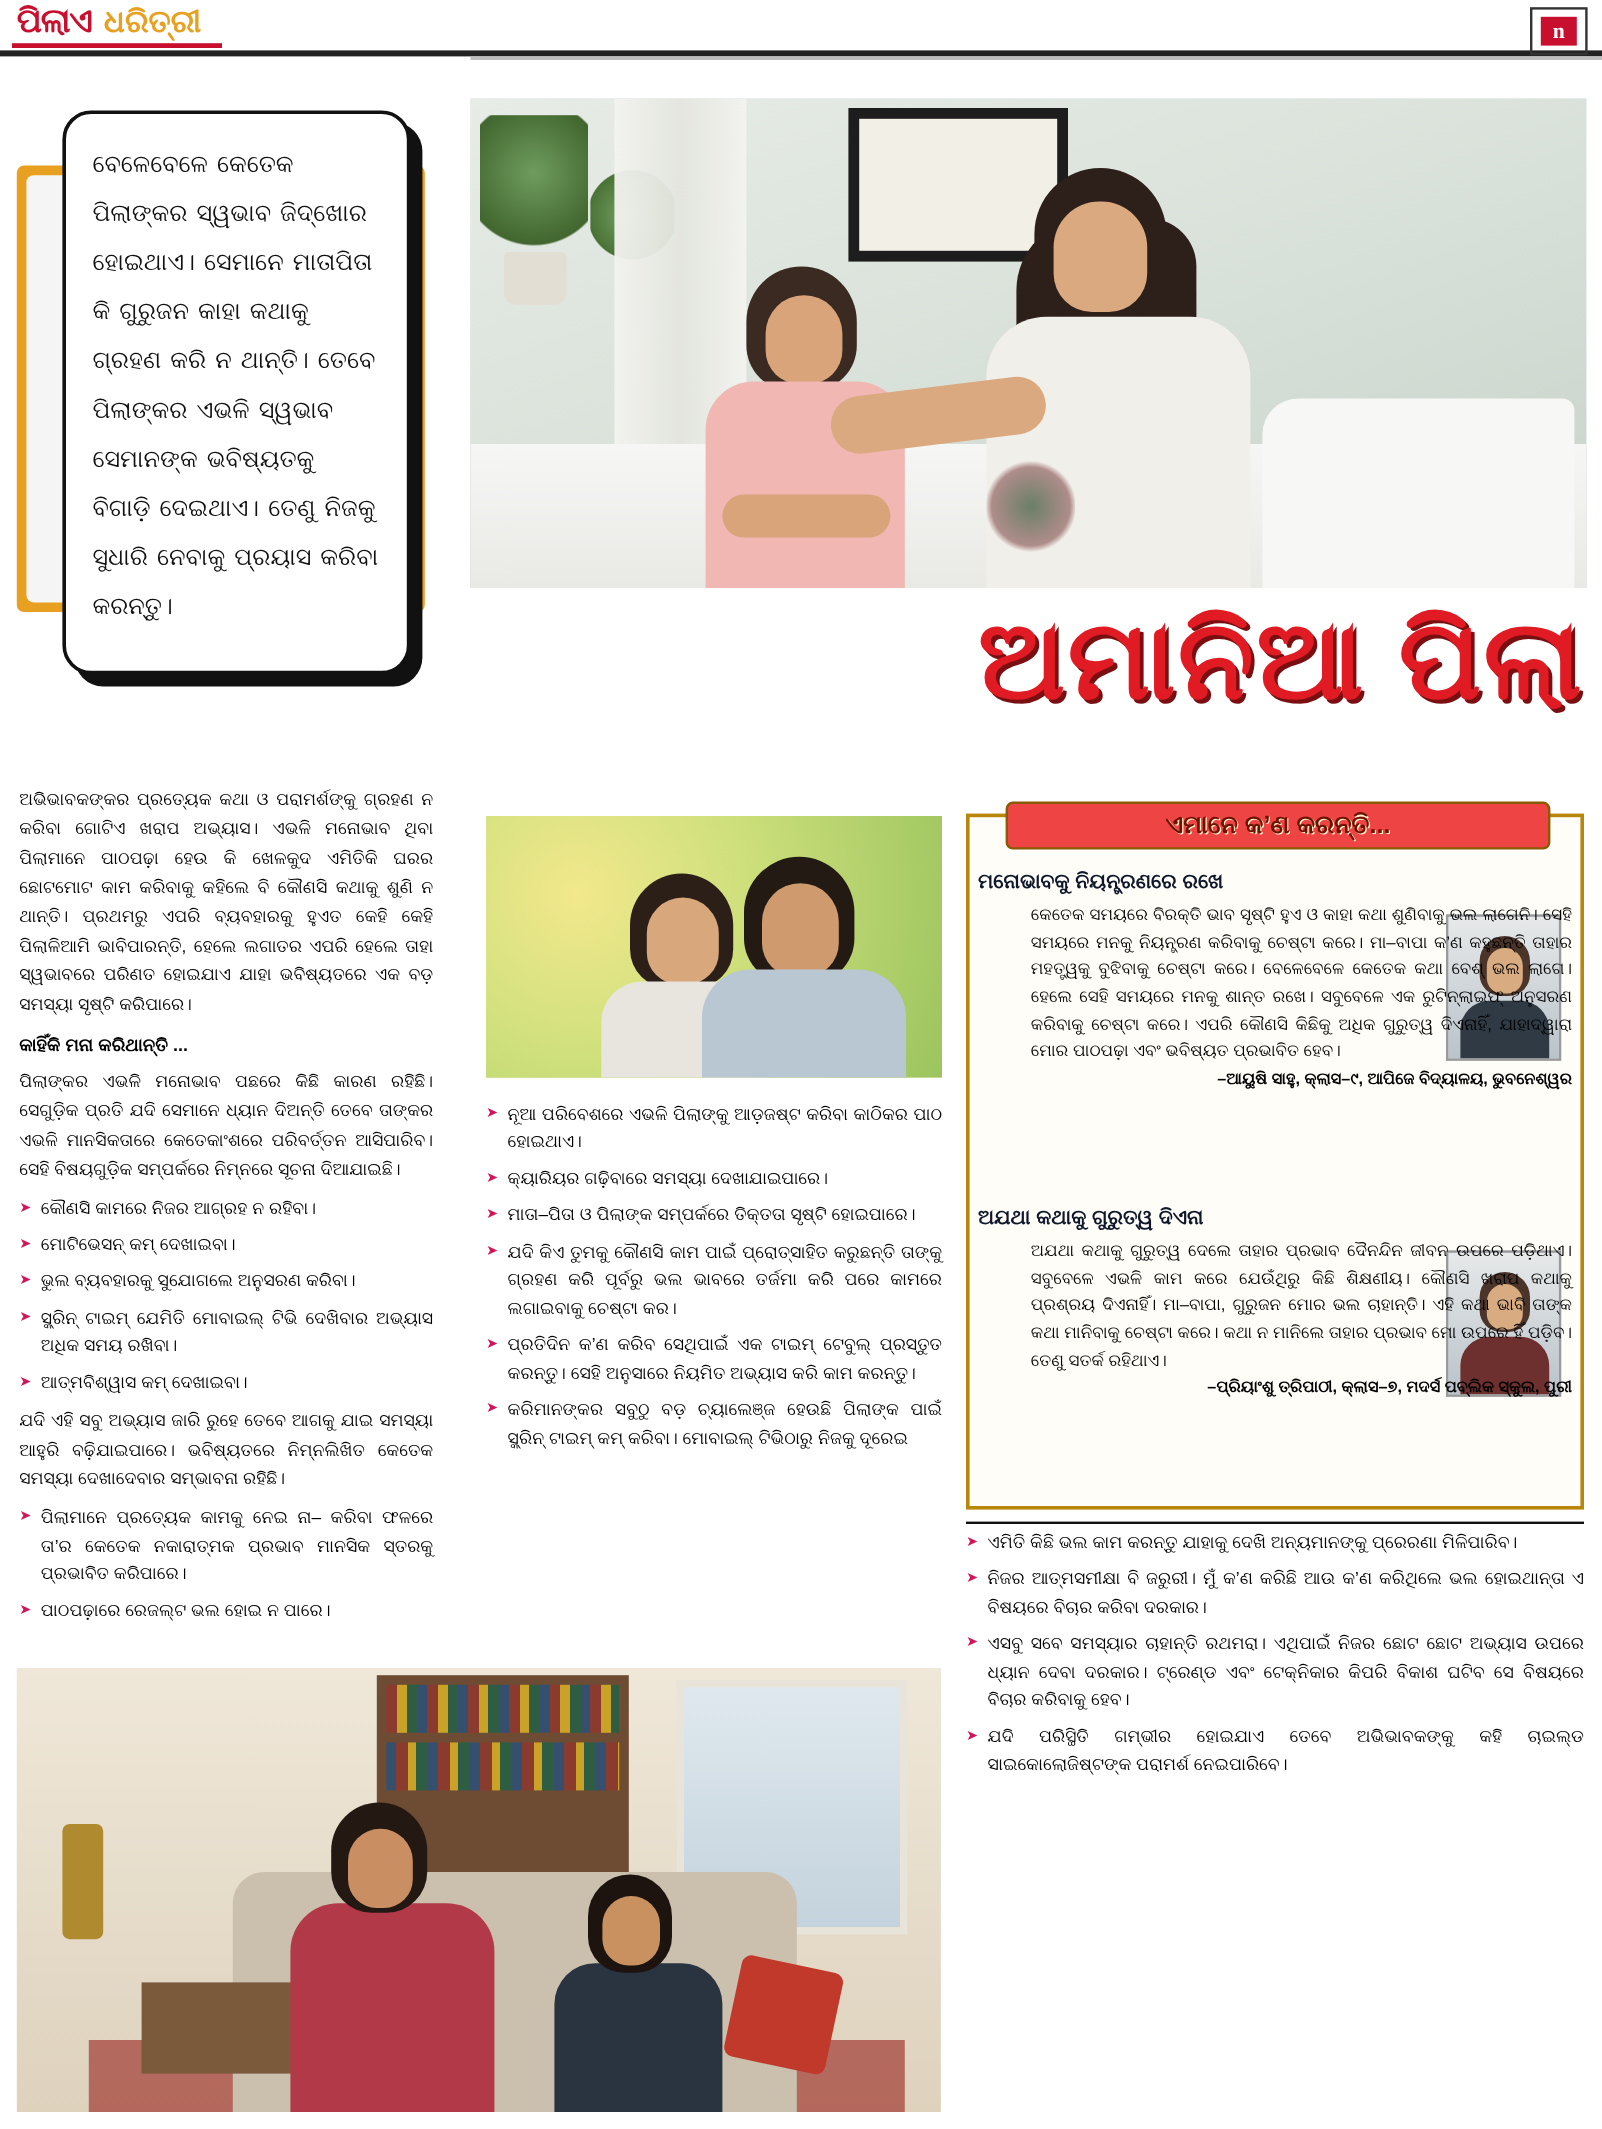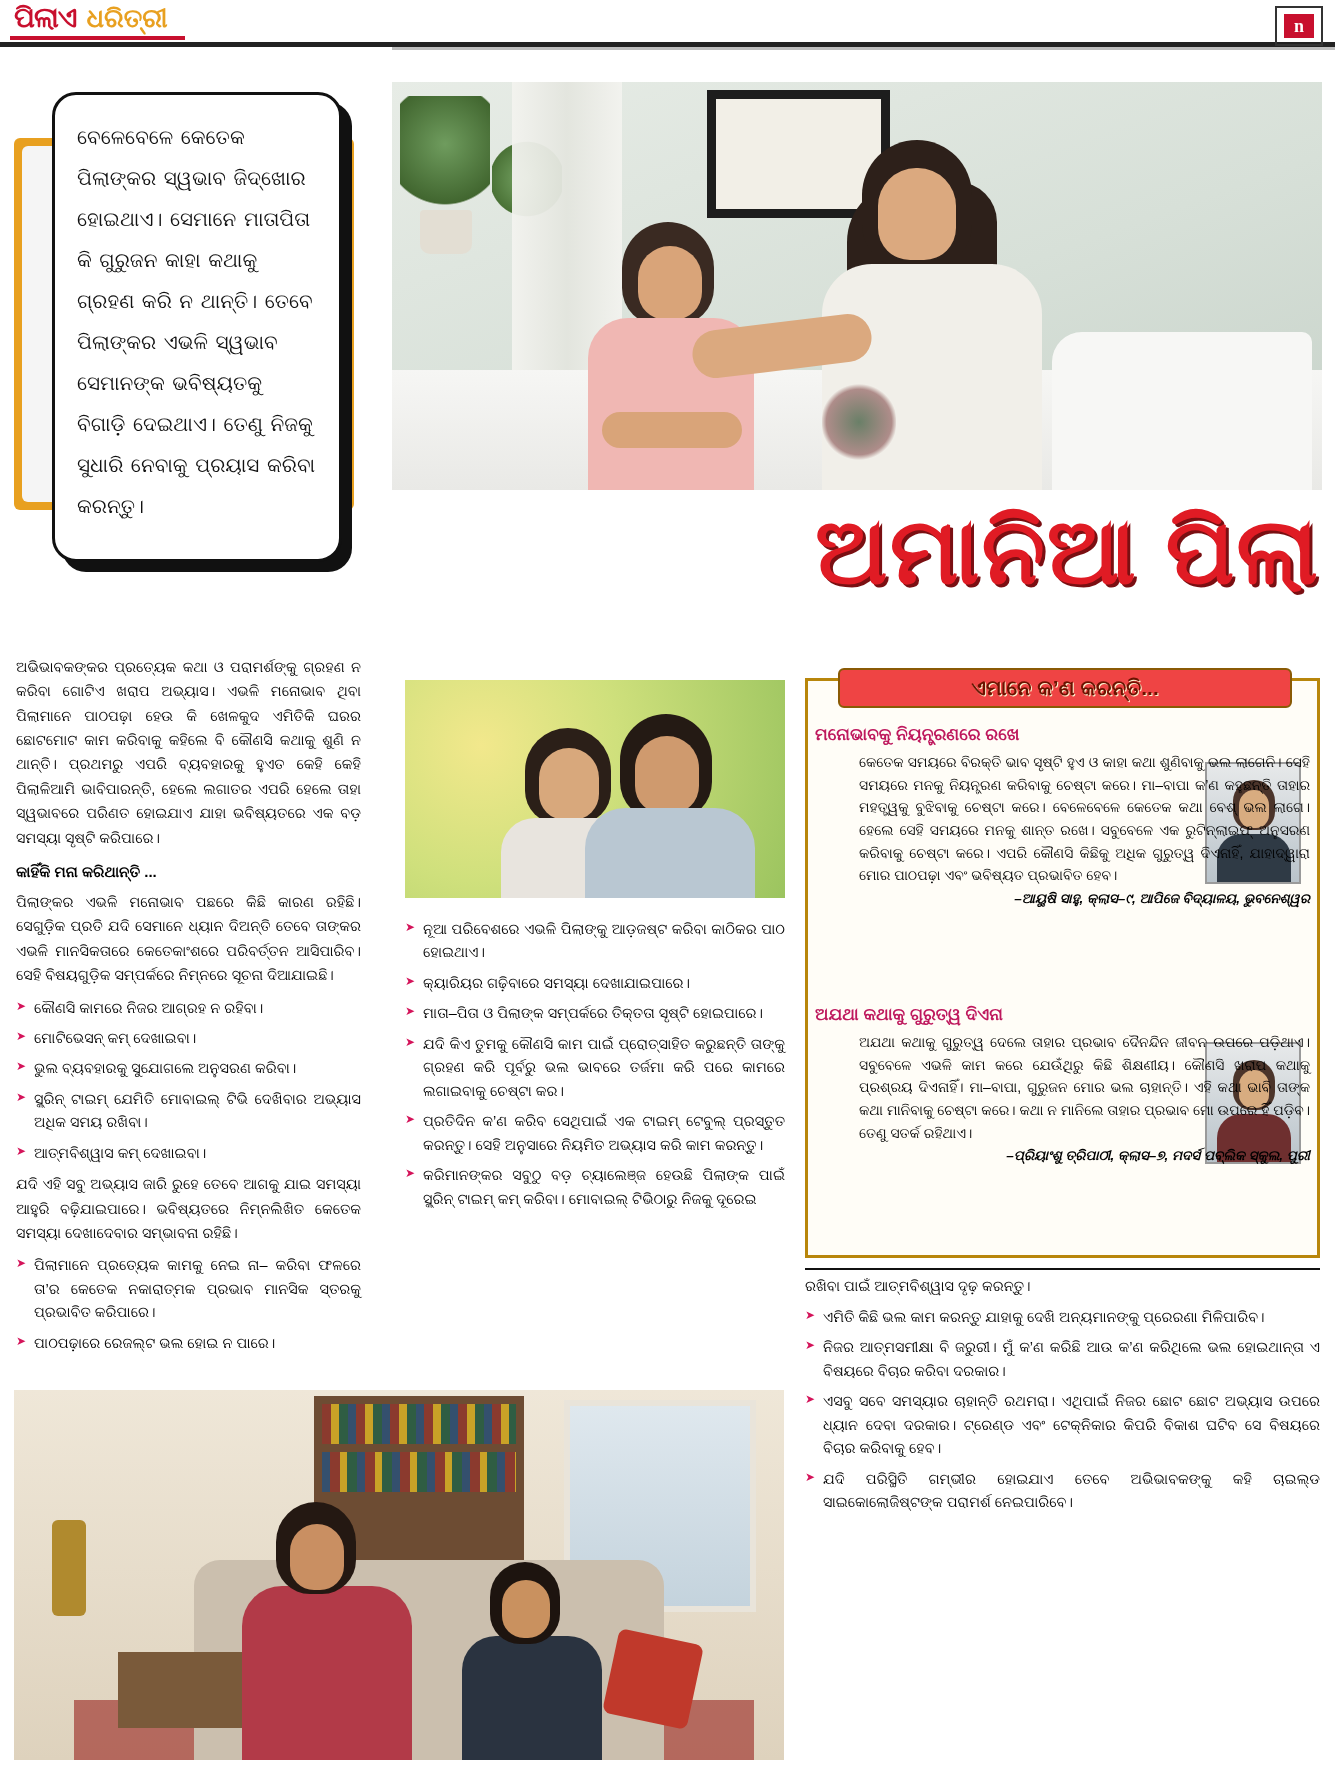--- a/index.html
+++ b/index.html
@@ -322,35 +322,34 @@
     align-items: center;
     justify-content: center;
     text-shadow: 1px 1px 0 #fff3cf;
   }
   .quote-block { position: absolute; box-sizing: border-box; }
   .q1 { left: 815px; top: 725px; width: 495px; }
   .q2 { left: 815px; top: 1005px; width: 495px; }
   .q-head {
     font-size: 17px;
     font-weight: bold;
-    color: #be185d;
+    color: #0f172a;
     margin-bottom: 6px;
   }
   .q-text {
     font-size: 14px;
     line-height: 1.62;
     text-align: justify;
     margin-left: 44px;
   }
   .q-attrib {
     font-size: 13.5px;
     font-weight: bold;
     text-align: right;
     margin-top: 4px;
-    font-style: italic;
   }
   .q-photo {
     position: absolute;
     width: 92px; height: 118px;
     border: 2px solid #9a9a9a;
     overflow: hidden;
     background: #cfd6dc;
   }
   .q-photo.p1 { left: 1205px; top: 762px; }
   .q-photo.p2 { left: 1205px; top: 1042px; }
@@ -530,20 +529,19 @@
   <div class="woman-head"></div>
   <div class="woman-face"></div>
   <div class="boy-body"></div>
   <div class="boy-head"></div>
   <div class="boy-face"></div>
   <div class="cushion"></div>
 </div>
 
 <div class="sep-line"></div>
 <div class="col-br">
-  <p class="lead">ରଖିବା ପାଇଁ ଆତ୍ମବିଶ୍ୱାସ ଦୃଢ଼ କରନ୍ତୁ।</p>
   <ul class="bullets">
     <li>ଏମିତି କିଛି ଭଲ କାମ କରନ୍ତୁ ଯାହାକୁ ଦେଖି ଅନ୍ୟମାନଙ୍କୁ ପ୍ରେରଣା ମିଳିପାରିବ।</li>
     <li>ନିଜର ଆତ୍ମସମୀକ୍ଷା ବି ଜରୁରୀ। ମୁଁ କ’ଣ କରିଛି ଆଉ କ’ଣ କରିଥିଲେ ଭଲ ହୋଇଥାନ୍ତା ଏ ବିଷୟରେ ବିଚାର କରିବା ଦରକାର।</li>
     <li>ଏସବୁ ସବେ ସମସ୍ୟାର ଚାହାନ୍ତି ରଥମରା। ଏଥିପାଇଁ ନିଜର ଛୋଟ ଛୋଟ ଅଭ୍ୟାସ ଉପରେ ଧ୍ୟାନ ଦେବା ଦରକାର। ଟ୍ରେଣ୍ଡ ଏବଂ ଟେକ୍ନିକାର କିପରି ବିକାଶ ଘଟିବ ସେ ବିଷୟରେ ବିଚାର କରିବାକୁ ହେବ।</li>
     <li>ଯଦି ପରିସ୍ଥିତି ଗମ୍ଭୀର ହୋଇଯାଏ ତେବେ ଅଭିଭାବକଙ୍କୁ କହି ଚାଇଲ୍ଡ ସାଇକୋଲୋଜିଷ୍ଟଙ୍କ ପରାମର୍ଶ ନେଇପାରିବେ।</li>
   </ul>
 </div>
 
 </body></html>

